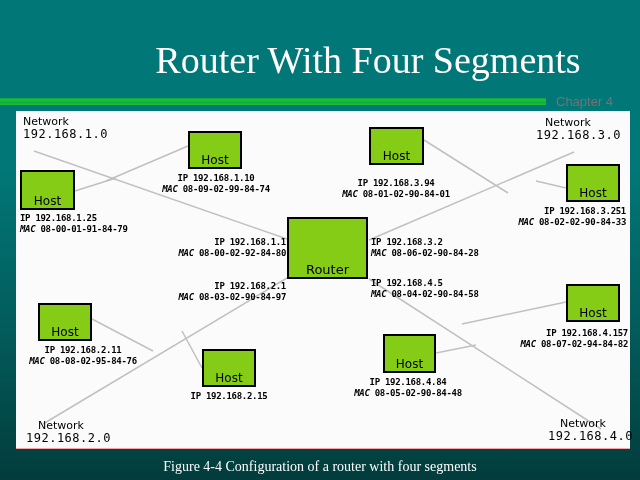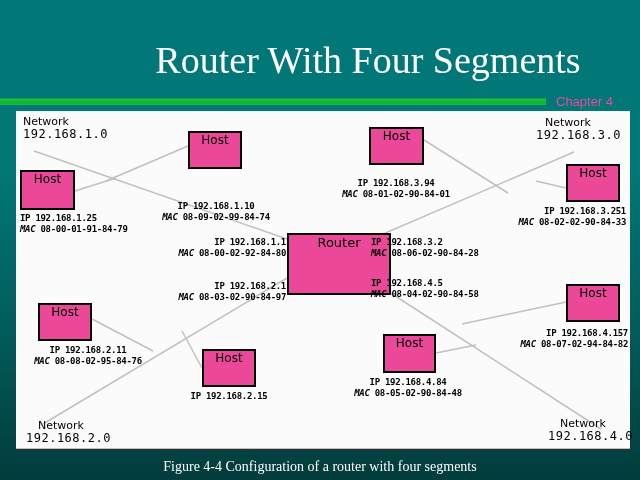--- a/index.html
+++ b/index.html
@@ -10,31 +10,31 @@
   }
   .title {
     position:absolute; left:0; top:38px; width:640px; text-align:center;
     color:#ffffff; font-family:"Liberation Serif", serif; font-size:38px;padding-left:48px;
   }
   .green-bar {
     position:absolute; left:0; top:98px; width:546px; height:7px;
     background: linear-gradient(to bottom, #10a040 0%, #20c040 30%, #10b030 60%, #18c040 100%);
   }
   .chapter {
-    position:absolute; left:556px; top:94px; color:#ec4899;
+    position:absolute; left:556px; top:94px; color:#737373;
     font-family:"Liberation Sans", sans-serif; font-size:13px;
   }
   .canvas {
     position:absolute; left:16px; top:111px; width:614px; height:337px;
     background:#fbfbfb; border-bottom:1px solid #fca5a5;
   }
   .canvas svg { position:absolute; left:0; top:0; }
   .box {
-    position:absolute; border:2px solid #000; background:#ec4899; box-sizing:border-box;
-    display:flex; align-items:flex-start; justify-content:center;
+    position:absolute; border:2px solid #000; background:#84cc16; box-sizing:border-box;
+    display:flex; align-items:flex-end; justify-content:center;
     font-family:"DejaVu Sans", sans-serif; font-size:12px; color:#000;
   }
   .lbl {
     position:absolute; font-family:"DejaVu Sans Mono", monospace; font-weight:bold;
     font-size:9px; line-height:11px; color:#000; white-space:nowrap; letter-spacing:-0.3px;
   }
   .lbl .mac-key { font-style:italic; }
   .lbl.r { text-align:right; }
   .lbl.c { text-align:center; }
   .net {
@@ -87,21 +87,21 @@
   </div>
   <div class="net" style="left:520px; top:5px;">
     <div style="padding-left:9px;">Network</div>
     <div class="addr">192.168.3.0</div>
   </div>
   <div class="net" style="left:532px; top:306px;">
     <div style="padding-left:12px;">Network</div>
     <div class="addr">192.168.4.0</div>
   </div>
 
-  <div class="box" style="left:271px; top:122px; width:104px; height:62px; font-size:13px;">
+  <div class="box" style="left:271px; top:106px; width:81px; height:62px; font-size:13px;">
     <span>Router</span>
   </div>
   <div class="lbl r" style="left:136px; top:126px; width:134px;">
     <div><span>IP</span> <span>192.168.1.1</span></div>
     <div><span class="mac-key">MAC</span> <span>08-00-02-92-84-80</span></div>
   </div>
   <div class="lbl r" style="left:136px; top:170px; width:134px;">
     <div><span>IP</span> <span>192.168.2.1</span></div>
     <div><span class="mac-key">MAC</span> <span>08-03-02-90-84-97</span></div>
   </div>
@@ -118,21 +118,21 @@
     <span>Host</span>
   </div>
   <div class="lbl" style="left:4px; top:102px;">
     <div><span>IP</span> <span>192.168.1.25</span></div>
     <div><span class="mac-key">MAC</span> <span>08-00-01-91-84-79</span></div>
   </div>
 
   <div class="box" style="left:172px; top:20px; width:54px; height:38px;">
     <span>Host</span>
   </div>
-  <div class="lbl c" style="left:140px; top:62px; width:120px;margin-top:28px;">
+  <div class="lbl c" style="left:140px; top:62px; width:120px;">
     <div><span>IP</span> <span>192.168.1.10</span></div>
     <div><span class="mac-key">MAC</span> <span>08-09-02-99-84-74</span></div>
   </div>
 
   <div class="box" style="left:353px; top:16px; width:55px; height:38px;">
     <span>Host</span>
   </div>
   <div class="lbl c" style="left:318px; top:58px; width:124px;margin-top:9px;">
     <div><span>IP</span> <span>192.168.3.94</span></div>
     <div><span class="mac-key">MAC</span> <span>08-01-02-90-84-01</span></div>
@@ -142,21 +142,21 @@
     <span>Host</span>
   </div>
   <div class="lbl r" style="left:470px; top:95px; width:140px;">
     <div><span>IP</span> <span>192.168.3.251</span></div>
     <div><span class="mac-key">MAC</span> <span>08-02-02-90-84-33</span></div>
   </div>
 
   <div class="box" style="left:22px; top:192px; width:54px; height:38px;">
     <span>Host</span>
   </div>
-  <div class="lbl c" style="left:12px; top:234px; width:120px;">
+  <div class="lbl c" style="left:1px; top:234px; width:120px;padding-left:6px;">
     <div><span>IP</span> <span>192.168.2.11</span></div>
     <div><span class="mac-key">MAC</span> <span>08-08-02-95-84-76</span></div>
   </div>
 
   <div class="box" style="left:186px; top:238px; width:54px; height:38px;">
     <span>Host</span>
   </div>
   <div class="lbl c" style="left:150px; top:280px; width:126px;">
     <div><span>IP</span> <span>192.168.2.15</span></div>
   </div>

